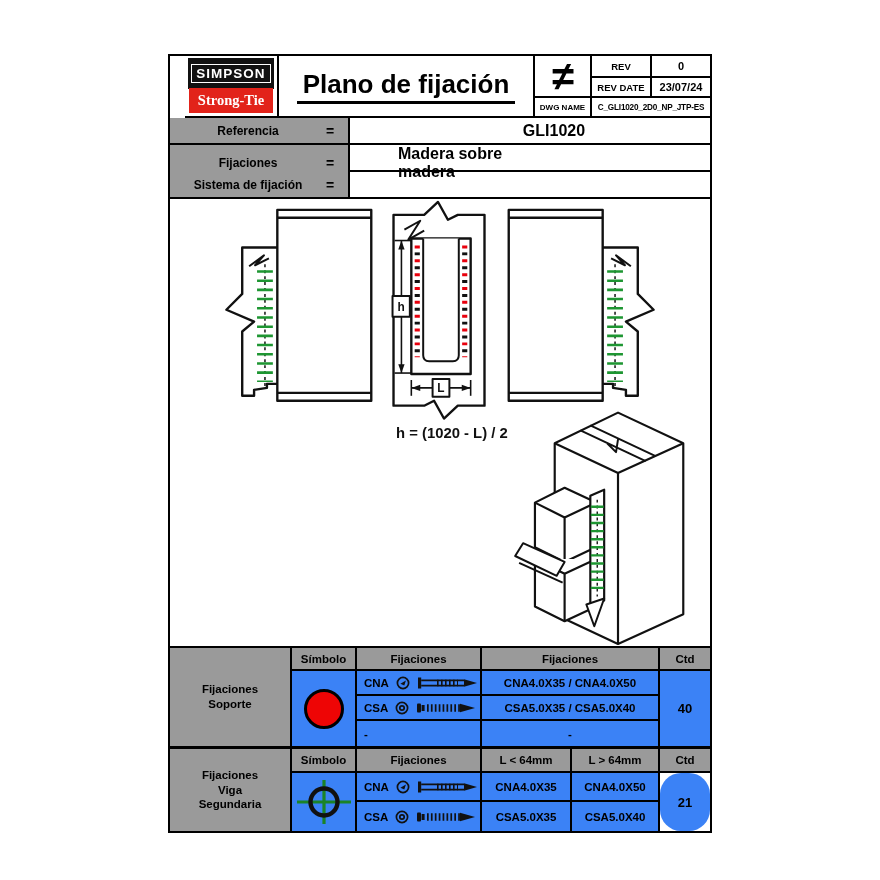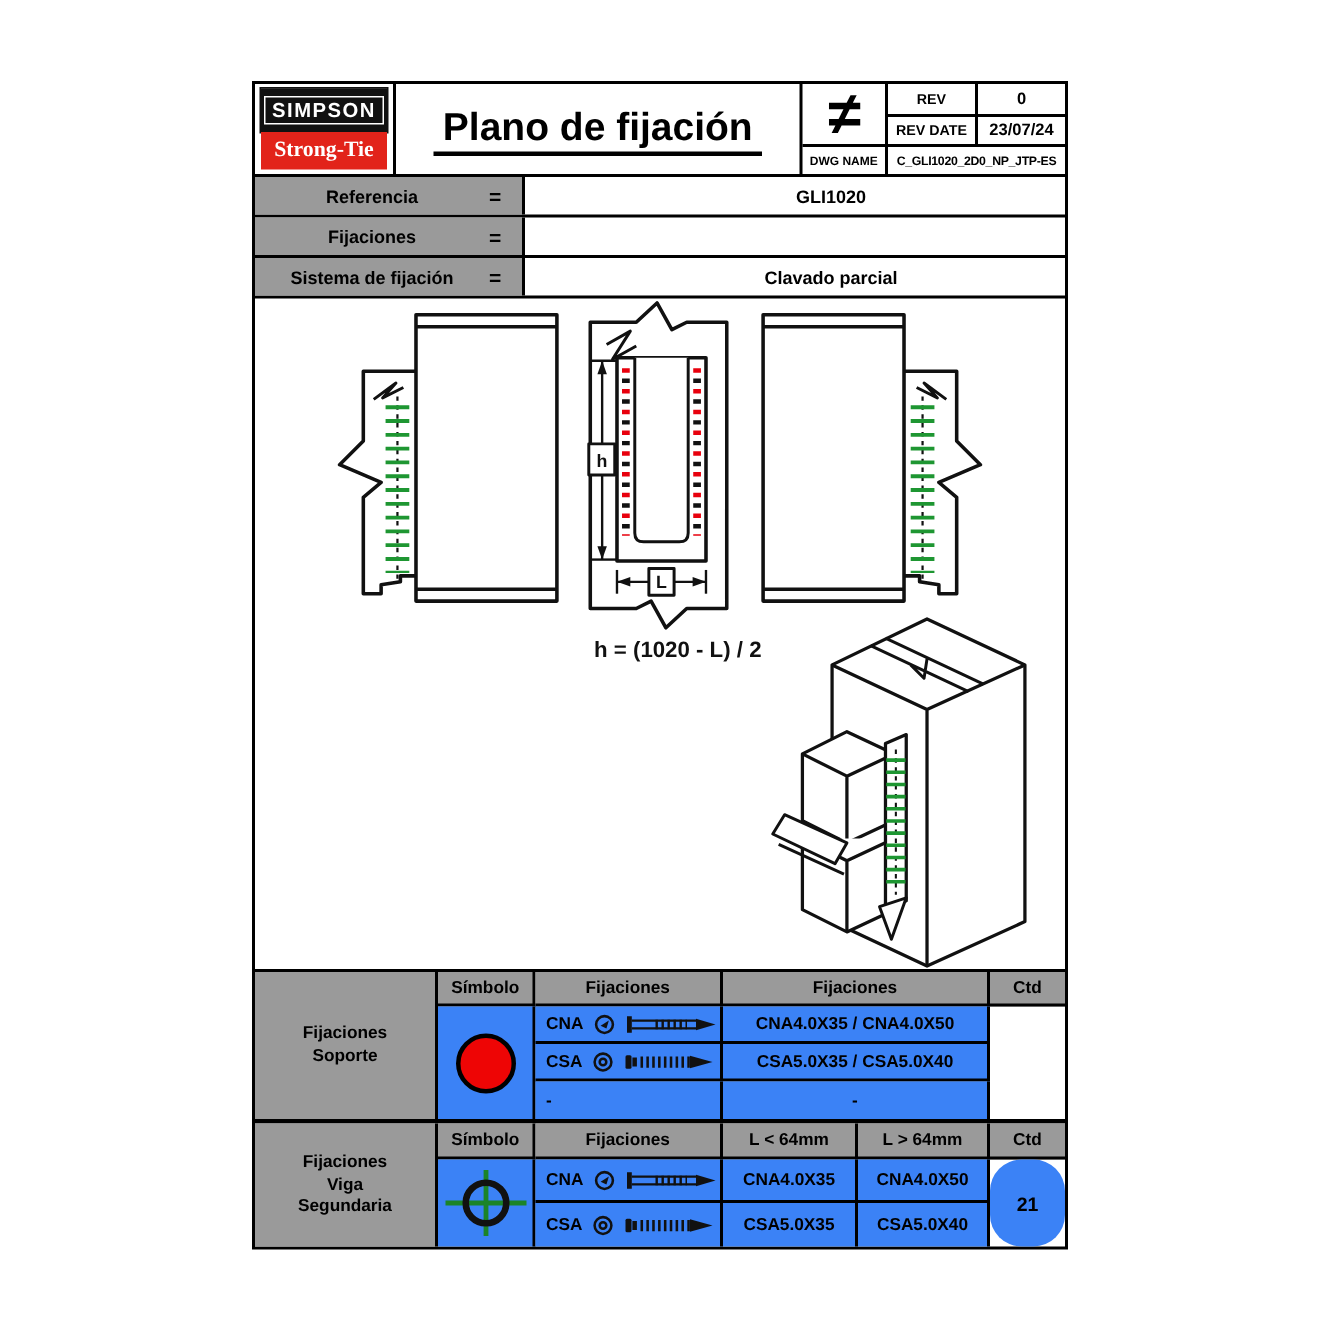--- a/index.html
+++ b/index.html
@@ -1,19 +1,19 @@
 <!DOCTYPE html>
 <html><head>
 <meta charset="utf-8">
 <style>
   html,body{margin:0;padding:0;background:#fff;}
   .page{position:relative;width:880px;height:880px;background:#fff;font-family:"Liberation Sans",sans-serif;color:#000;}
   .sheet{position:absolute;left:168px;top:54px;width:544px;height:779px;border:2.6px solid #000;box-sizing:border-box;display:flex;flex-direction:column;background:#fff;}
   
-  .hdr{display:grid;grid-template-columns:94px 1fr 177px;height:60px;border-bottom:2.6px solid #000;flex:0 0 auto;}
+  .hdr{display:grid;grid-template-columns:94px 1fr 177px;height:60px;border-bottom:2.6px solid #000;flex:0 0 auto;margin-left:15px;}
   .logo-cell{border-right:2.4px solid #000;padding:3px 4px;display:flex;flex-direction:column;gap:0;}
   .logo-black{background:#111;color:#fff;font-weight:bold;font-size:13.5px;letter-spacing:1px;text-align:center;flex:1;display:flex;align-items:center;justify-content:center;border:2px solid #111;outline:1.5px solid #111;}
   .logo-black span{background:#111;border:1.2px solid #fff;padding:1px 4px;display:block;width:calc(100% - 10px);}
   .logo-red{background:#e2231a;color:#fff;font-family:"Liberation Serif",serif;font-weight:bold;font-size:14.5px;text-align:center;flex:1;display:flex;align-items:center;justify-content:center;}
   .title-cell{display:flex;align-items:center;justify-content:center;}
   .title-cell span{font-size:26px;font-weight:bold;border-bottom:3px solid #000;padding:0 6px 1px 6px;}
   .rev-block{border-left:2.4px solid #000;display:grid;grid-template-columns:55px 60px 1fr;grid-template-rows:20px 20px 1fr;}
   .rev-block>div{border-left:2px solid #000;border-top:2px solid #000;display:flex;align-items:center;justify-content:center;font-weight:bold;}
   .rev-block>div.first{border-left:none;}
   .rev-block>div.toprow{border-top:none;}
@@ -23,21 +23,21 @@
   .rev-val{font-size:11px;}
   .dwg-val{grid-column:2/4;grid-row:3;font-size:8.2px;letter-spacing:-0.2px;}
   
   .info{flex:0 0 auto;}
   .info-row{display:grid;height:27px;border-bottom:2.6px solid #000;box-sizing:border-box;}
   .cols1{grid-template-columns:180px 1fr;}
   .cols2{grid-template-columns:180px 1fr 1fr;}
   .info-label{background:#9a9a9a;border-right:2.6px solid #000;display:flex;align-items:center;font-weight:bold;font-size:12px;}
   .info-label .lt{flex:1;text-align:center;}
   .info-label .eq{width:22px;font-size:14px;text-align:left;}
-  .info-val{display:flex;align-items:center;justify-content:center;font-weight:bold;font-size:12px;border-right:2.6px solid #000;padding-left:48px;}
+  .info-val{display:flex;align-items:center;justify-content:center;font-weight:bold;font-size:16px;border-right:2.6px solid #000;padding-left:48px;}
   .info-val:last-child{border-right:none;}
   
   .draw{flex:1 1 auto;position:relative;overflow:hidden;}
   .draw svg{display:block;width:100%;height:100%;}
   
   .tbl{display:grid;box-sizing:border-box;flex:0 0 auto;}
   .tbl1{grid-template-columns:122px 65px 125px 178px 1fr;grid-template-rows:23px 1fr 1fr 1fr;height:103px;border-bottom:3.2px solid #000;}
   .tbl2{grid-template-columns:122px 65px 125px 90px 88px 1fr;grid-template-rows:24px 1fr 1fr;height:82px;}
   .tc{border-right:2.4px solid #000;border-bottom:2.2px solid #000;display:flex;align-items:center;justify-content:center;font-weight:bold;font-size:11.5px;box-sizing:border-box;background:#3b82f6;}
   .tc.nbr{border-right:none;}
@@ -81,27 +81,27 @@
           <span class="lt">Referencia</span>
           <span class="eq">=</span>
         </div>
         <div class="info-val">GLI1020</div>
       </div>
       <div class="info-row cols2">
         <div class="info-label">
           <span class="lt">Fijaciones</span>
           <span class="eq">=</span>
         </div>
+        <div class="info-val">Madera sobre madera</div>
       </div>
       <div class="info-row cols1">
         <div class="info-label">
           <span class="lt">Sistema de fijación</span>
           <span class="eq">=</span>
         </div>
-        <div class="info-val">Clavado parcial</div>
       </div>
     </div>
 
     <div class="draw">
       <svg viewBox="0 0 544 452">
 
         <g stroke="#111" fill="none" stroke-width="2.4" stroke-linejoin="round">
           <path d="M107.5,49 H72 V96 L56,112 L84,124 L72,134 V199 H84 L84,193 L97,191 V187 H107.5" fill="#fff"></path>
           <rect x="107.5" y="11" width="95" height="193" fill="#fff"></rect>
           <line x1="107.5" y1="19" x2="202.5" y2="19"></line>
@@ -212,20 +212,21 @@
           <rect x="5.6" y="4" width="3" height="6" fill="#111"></rect>
           <line x1="11" y1="7" x2="44" y2="7" stroke="#111" stroke-width="7.5" stroke-dasharray="1.7 2.2"></line>
           <path d="M44,2.8 L59,7 L44,11.2 Z" fill="#111"></path>
         </svg>
       </div>
       <div class="tc" style="grid-column:4;grid-row:3;">CSA5.0X35 / CSA5.0X40</div>
 
       <div class="tc fixcell nbb" style="grid-column:3;grid-row:4;">-</div>
       <div class="tc nbb" style="grid-column:4;grid-row:4;">-</div>
 
+      <div class="tc nbr nbb qty" style="grid-column:5;grid-row:2/5;">40</div>
     </div>
 
     <div class="tbl tbl2">
       <div class="tc gray rowlabel nbb" style="grid-row:1/4;">
         <div>Fijaciones</div>
         <div>Viga</div>
         <div>Segundaria</div>
       </div>
       <div class="tc gray">Símbolo</div>
       <div class="tc gray">Fijaciones</div>

